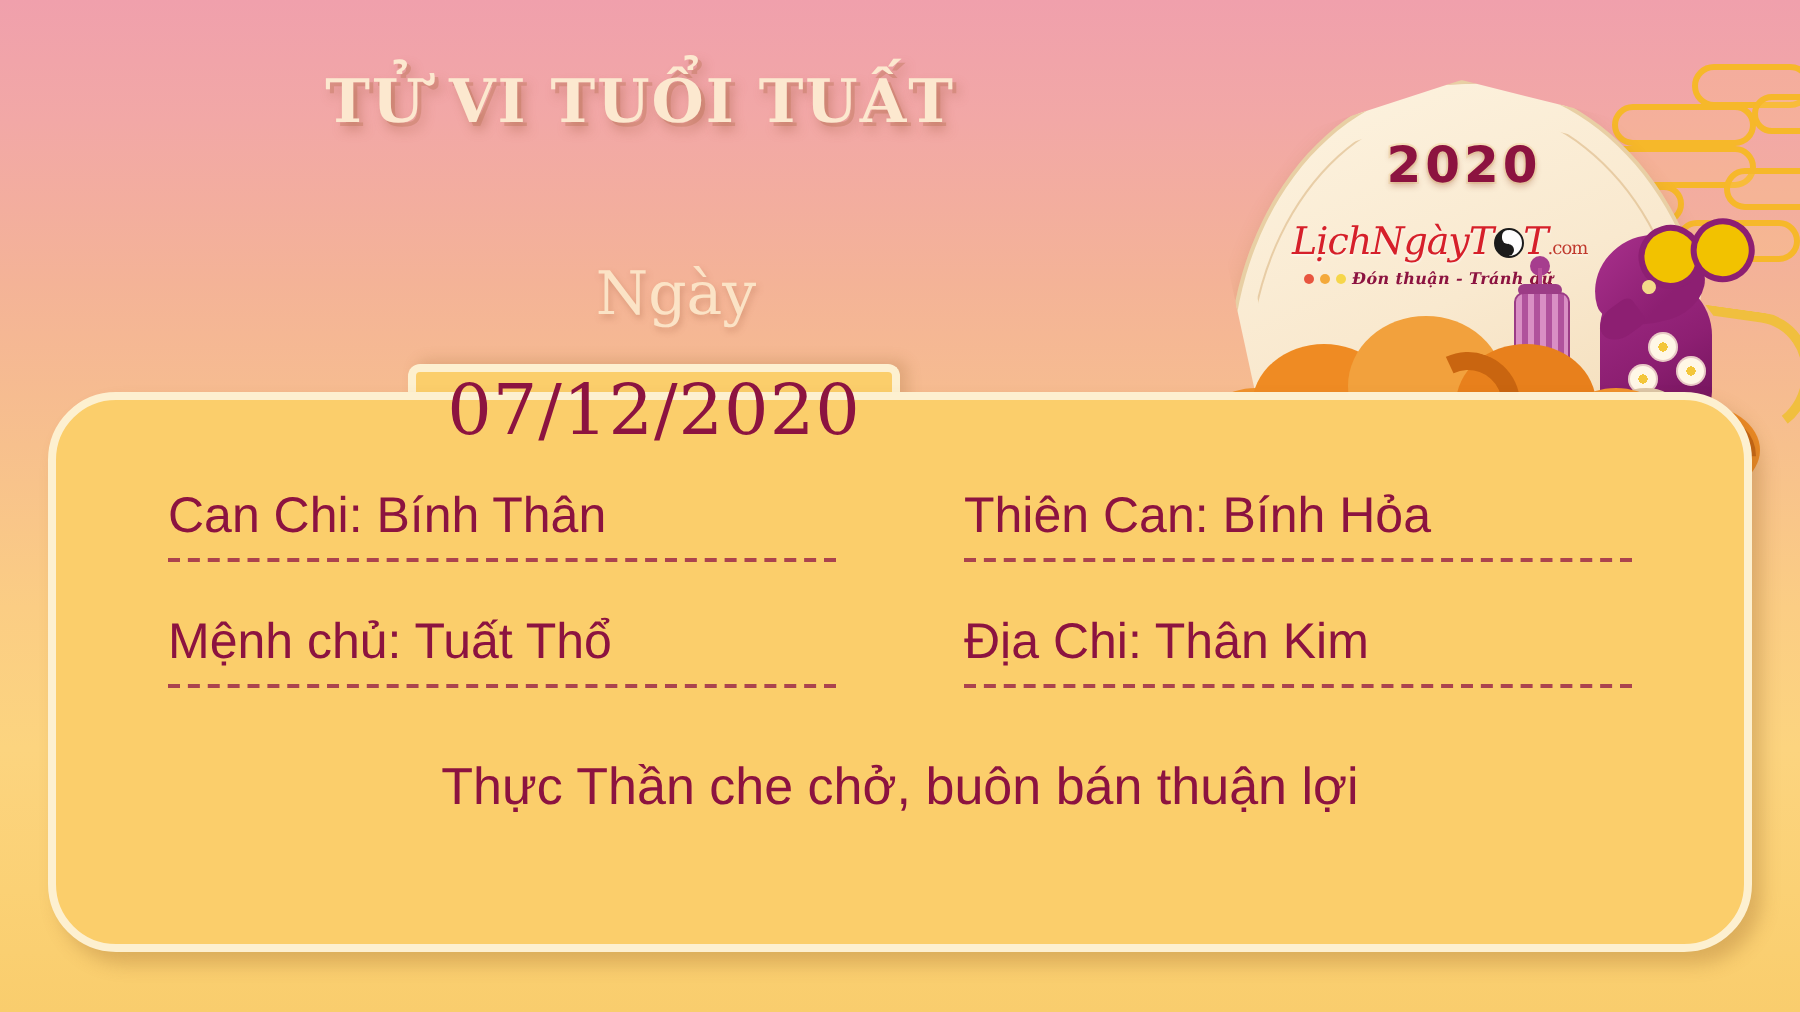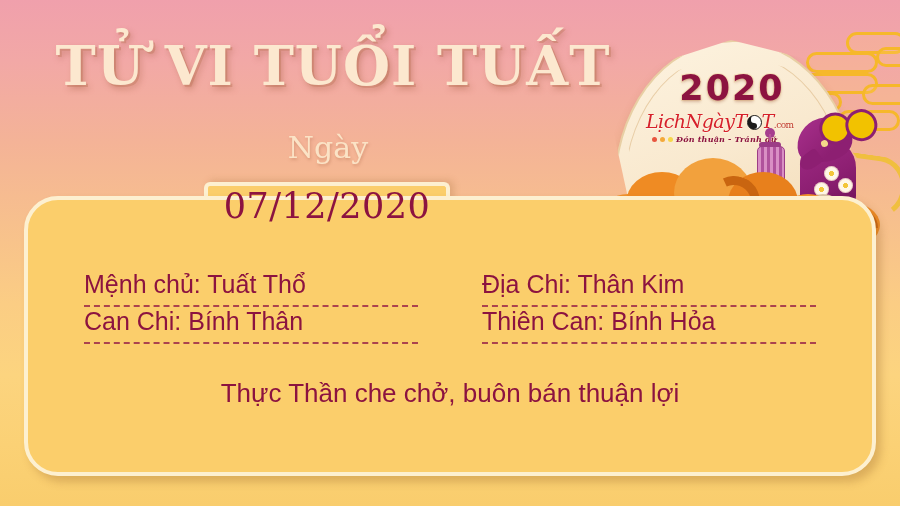--- a/index.html
+++ b/index.html
@@ -39,21 +39,21 @@
   .fan-rim{
     position:absolute;left:622px;top:52px;width:220px;height:166px;
     border:1.5px solid #d8b27e;opacity:.55;
     border-radius:110px 110px 20px 20px / 140px 140px 20px 20px;
     transform:rotate(-2deg);
     clip-path:polygon(9% 100%, 1% 42%, 18% 13%, 50% 1%, 82% 13%, 99% 42%, 91% 100%);
   }
   .year2020{
     position:absolute;left:612px;top:68px;width:240px;text-align:center;
     font-family:"DejaVu Sans", sans-serif;
-    font-weight:700;font-size:35px;letter-spacing:2px;
+    font-weight:700;font-size:25px;letter-spacing:2px;
     color:#8c1340;
     -webkit-text-stroke:2px #f7e3bd;
     paint-order:stroke fill;
     text-shadow:0 2px 3px rgba(140,60,30,.30);
   }
 
   
   .logo{position:absolute;left:646px;top:110px;width:165px;height:48px;}
   .logo-main{
     position:absolute;left:0;top:0;width:165px;
@@ -129,29 +129,28 @@
 
   
   .cloudgroup{position:absolute;left:600px;top:150px;width:300px;height:105px;}
   .puff{position:absolute;border-radius:50%;}
   .swirl{position:absolute;border-radius:50%;border-style:solid;}
 
   
   .title{
     position:absolute;left:0;top:34px;width:640px;text-align:center;
     font-family:"DejaVu Serif", serif;
-    font-weight:700;font-size:54px;letter-spacing:1px;
+    font-weight:700;font-size:30px;letter-spacing:1px;
     color:#fce8cf;
     text-shadow:
       2px 2px 0 rgba(190,120,90,.42),
       3px 4px 6px rgba(160,90,60,.40);
-    margin-left: 13px;
   }
   .ngay{
-    position:absolute;left:8px;top:130px;width:640px;text-align:center;
+    position:absolute;left:18px;top:130px;width:640px;text-align:center;
     font-family:"DejaVu Serif", serif;
     font-size:30px;color:#fbe3c6;
     text-shadow:1px 2px 3px rgba(170,100,70,.35);
   }
 
   
   .panel{
     position:absolute;left:24px;top:196px;width:852px;height:280px;
     background:#fbce6b;
     border:4px solid #fdf0d0;
@@ -270,36 +269,36 @@
 
   <div class="title">TỬ VI TUỔI TUẤT</div>
   <div class="ngay">Ngày</div>
 
   <div class="datetab"></div>
   <div class="panel"></div>
   <div class="datetab-cover"></div>
   <div class="datetext">07/12/2020</div>
 
   <div class="fields">
+    <div class="row">
+      <div class="cell">
+        <div class="txt">Can Chi: Bính Thân</div>
+        <div class="rule"></div>
+      </div>
+      <div class="cell">
+        <div class="txt">Thiên Can: Bính Hỏa</div>
+        <div class="rule"></div>
+      </div>
+    </div>
     <div class="row second">
       <div class="cell">
         <div class="txt">Mệnh chủ: Tuất Thổ</div>
         <div class="rule"></div>
       </div>
       <div class="cell">
         <div class="txt">Địa Chi: Thân Kim</div>
         <div class="rule"></div>
       </div>
     </div>
-    <div class="row">
-      <div class="cell">
-        <div class="txt">Can Chi: Bính Thân</div>
-        <div class="rule"></div>
-      </div>
-      <div class="cell">
-        <div class="txt">Thiên Can: Bính Hỏa</div>
-        <div class="rule"></div>
-      </div>
-    </div>
     <div class="summary">Thực Thần che chở, buôn bán thuận lợi</div>
   </div>
 
 </div>
 
 </body></html>

